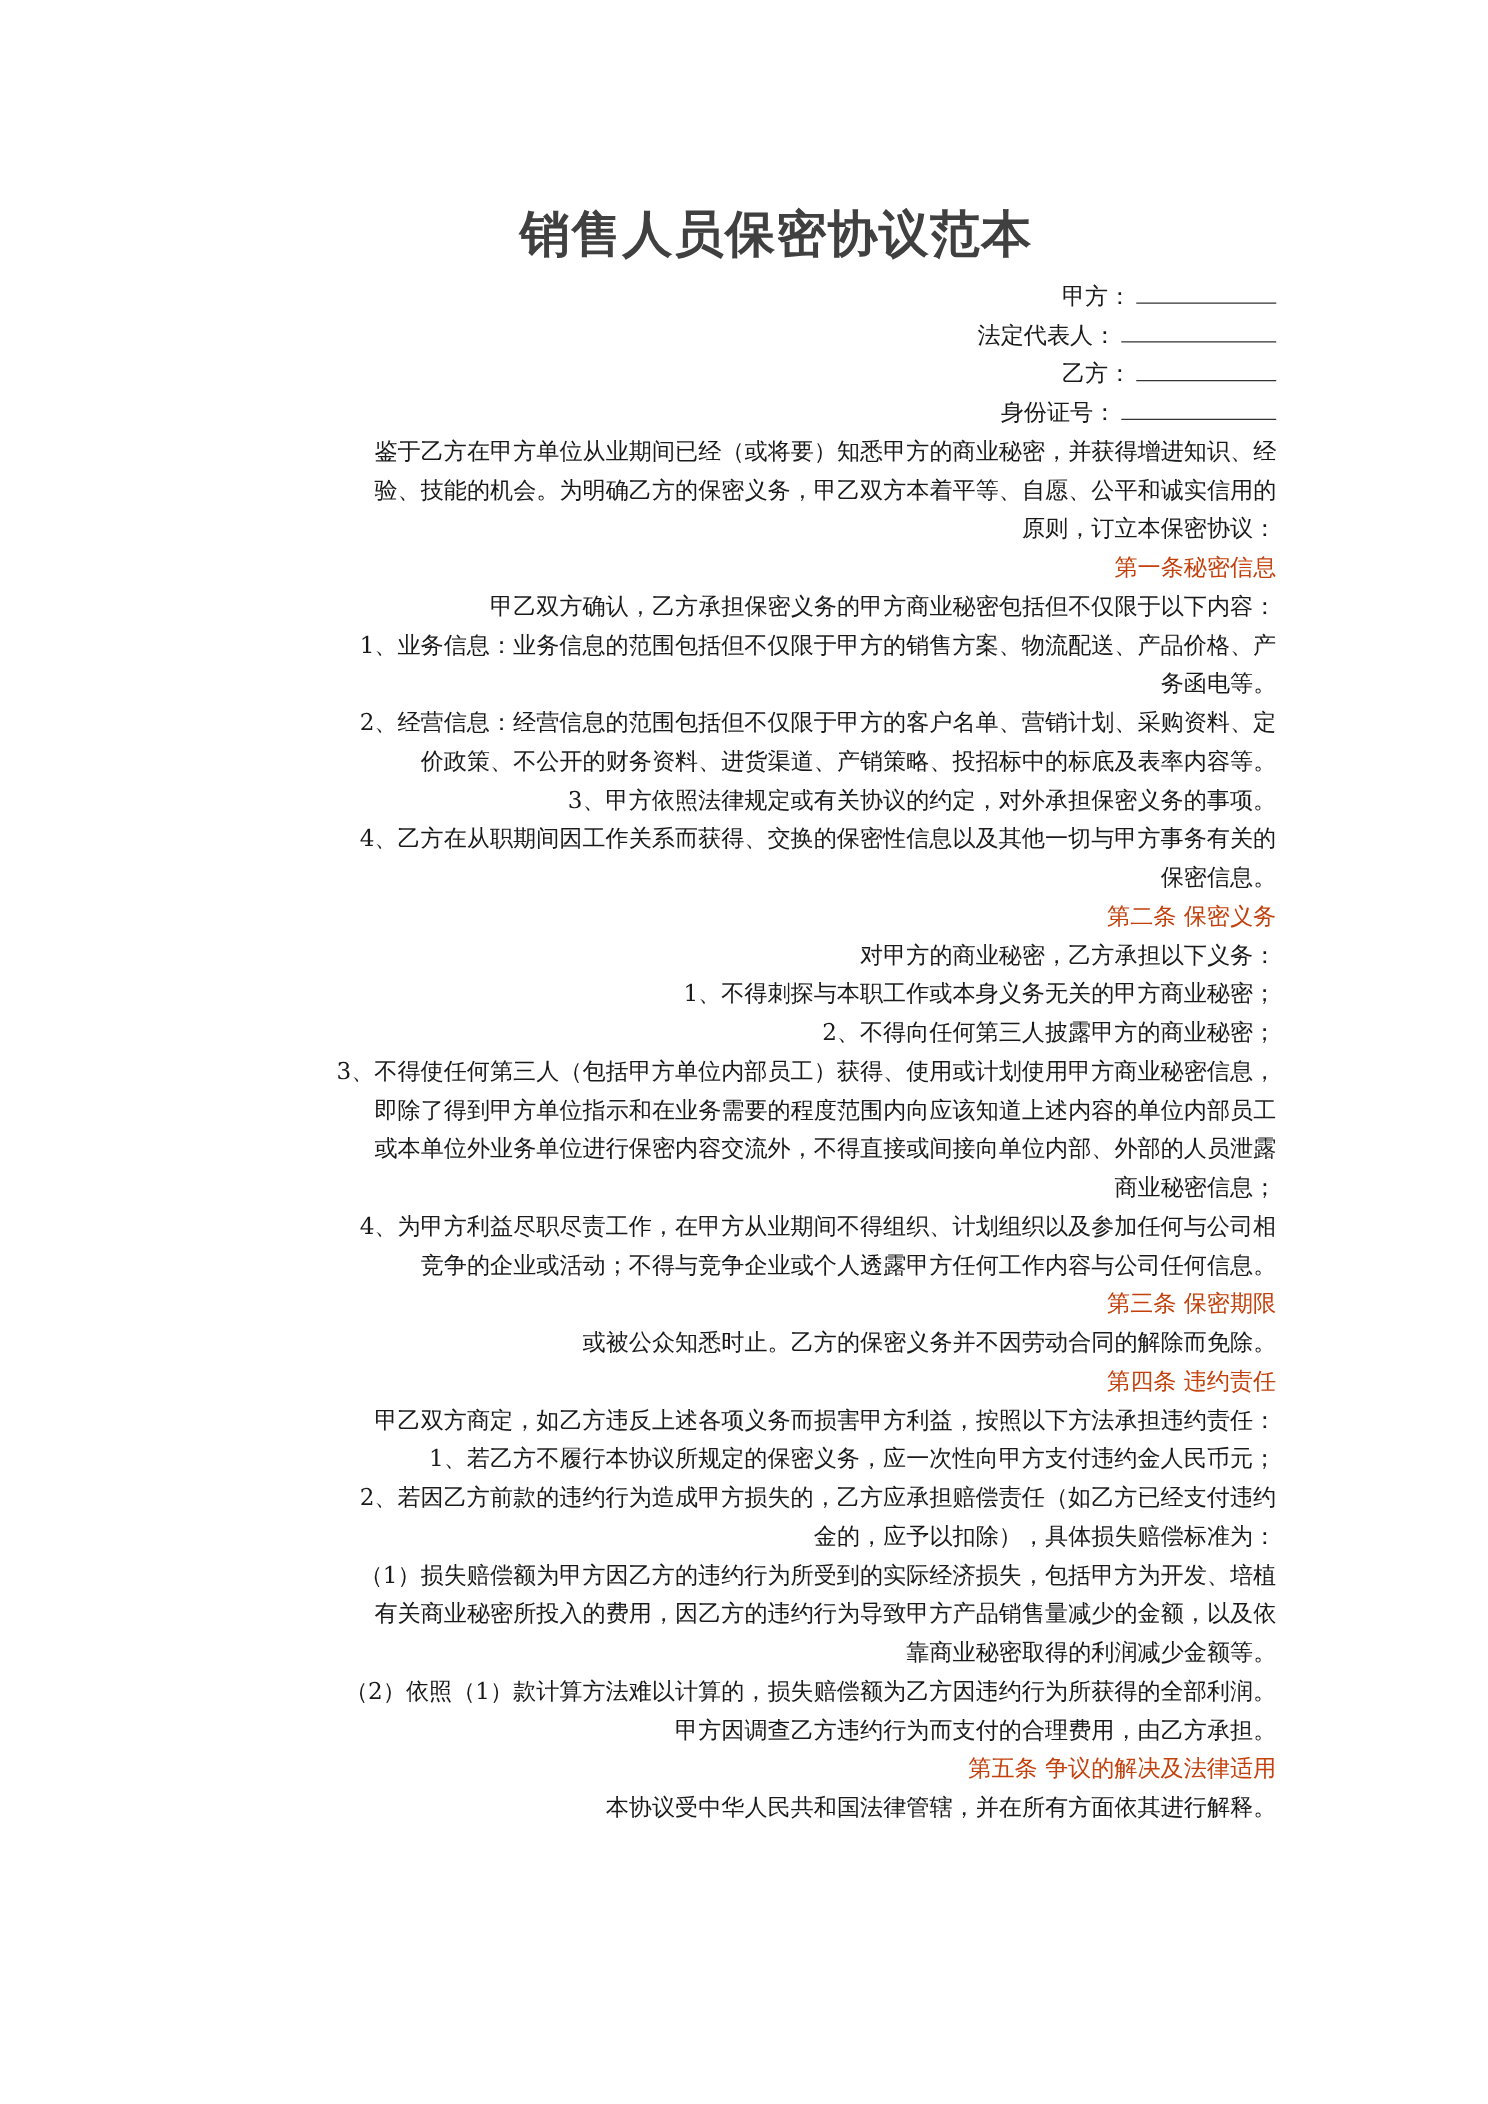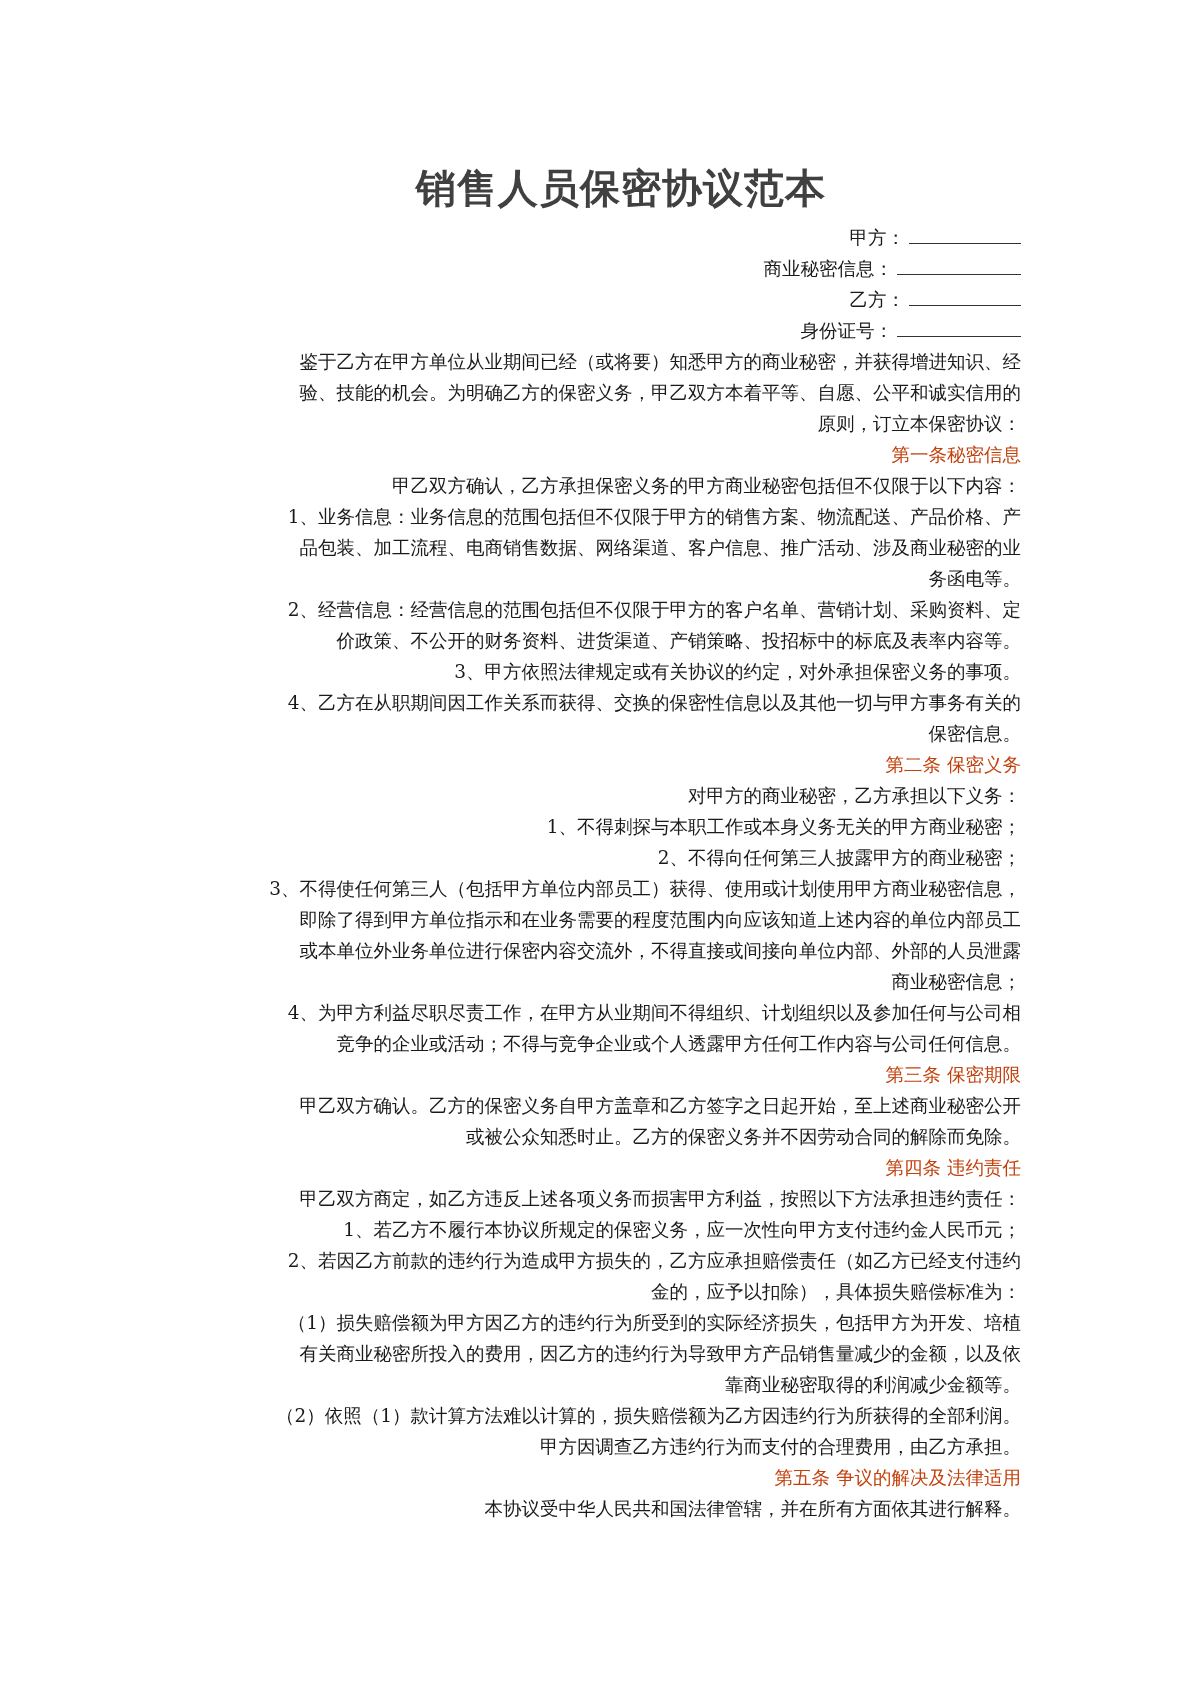--- a/index.html
+++ b/index.html
@@ -59,40 +59,39 @@
 
 <div class="page">
   <div class="doc-title">销售人员保密协议范本</div>
 
   <div class="body-text">
 
     <div class="line">
       <span>甲方：</span><span class="blank w1"></span>
     </div>
     <div class="line">
-      <span>商业秘密信息：</span><span class="blank w2"></span>
+      <span>法定代表人：</span><span class="blank w2"></span>
     </div>
     <div class="line">
       <span>乙方：</span><span class="blank w1"></span>
     </div>
     <div class="line">
       <span>身份证号：</span><span class="blank w2"></span>
     </div>
 
     <div>
       <div class="line">鉴于乙方在甲方单位从业期间已经（或将要）知悉甲方的商业秘密，并获得增进知识、经</div>
       <div class="line">验、技能的机会。为明确乙方的保密义务，甲乙双方本着平等、自愿、公平和诚实信用的</div>
       <div class="line">原则，订立本保密协议：</div>
     </div>
 
     <div>
       <div class="line heading">第一条秘密信息</div>
       <div class="line">甲乙双方确认，乙方承担保密义务的甲方商业秘密包括但不仅限于以下内容：</div>
       <div class="line">1、业务信息：业务信息的范围包括但不仅限于甲方的销售方案、物流配送、产品价格、产</div>
-      <div class="line">品包装、加工流程、电商销售数据、网络渠道、客户信息、推广活动、涉及商业秘密的业</div>
       <div class="line">务函电等。</div>
       <div class="line">2、经营信息：经营信息的范围包括但不仅限于甲方的客户名单、营销计划、采购资料、定</div>
       <div class="line">价政策、不公开的财务资料、进货渠道、产销策略、投招标中的标底及表率内容等。</div>
       <div class="line">3、甲方依照法律规定或有关协议的约定，对外承担保密义务的事项。</div>
       <div class="line">4、乙方在从职期间因工作关系而获得、交换的保密性信息以及其他一切与甲方事务有关的</div>
       <div class="line">保密信息。</div>
     </div>
 
     <div>
       <div class="line heading">第二条 保密义务</div>
@@ -102,21 +101,20 @@
       <div class="line">3、不得使任何第三人（包括甲方单位内部员工）获得、使用或计划使用甲方商业秘密信息，</div>
       <div class="line">即除了得到甲方单位指示和在业务需要的程度范围内向应该知道上述内容的单位内部员工</div>
       <div class="line">或本单位外业务单位进行保密内容交流外，不得直接或间接向单位内部、外部的人员泄露</div>
       <div class="line">商业秘密信息；</div>
       <div class="line">4、为甲方利益尽职尽责工作，在甲方从业期间不得组织、计划组织以及参加任何与公司相</div>
       <div class="line">竞争的企业或活动；不得与竞争企业或个人透露甲方任何工作内容与公司任何信息。</div>
     </div>
 
     <div>
       <div class="line heading">第三条 保密期限</div>
-      <div class="line">甲乙双方确认。乙方的保密义务自甲方盖章和乙方签字之日起开始，至上述商业秘密公开</div>
       <div class="line">或被公众知悉时止。乙方的保密义务并不因劳动合同的解除而免除。</div>
     </div>
 
     <div>
       <div class="line heading">第四条 违约责任</div>
       <div class="line">甲乙双方商定，如乙方违反上述各项义务而损害甲方利益，按照以下方法承担违约责任：</div>
       <div class="line">1、若乙方不履行本协议所规定的保密义务，应一次性向甲方支付违约金人民币元；</div>
       <div class="line">2、若因乙方前款的违约行为造成甲方损失的，乙方应承担赔偿责任（如乙方已经支付违约</div>
       <div class="line">金的，应予以扣除），具体损失赔偿标准为：</div>
       <div class="line">（1）损失赔偿额为甲方因乙方的违约行为所受到的实际经济损失，包括甲方为开发、培植</div>

